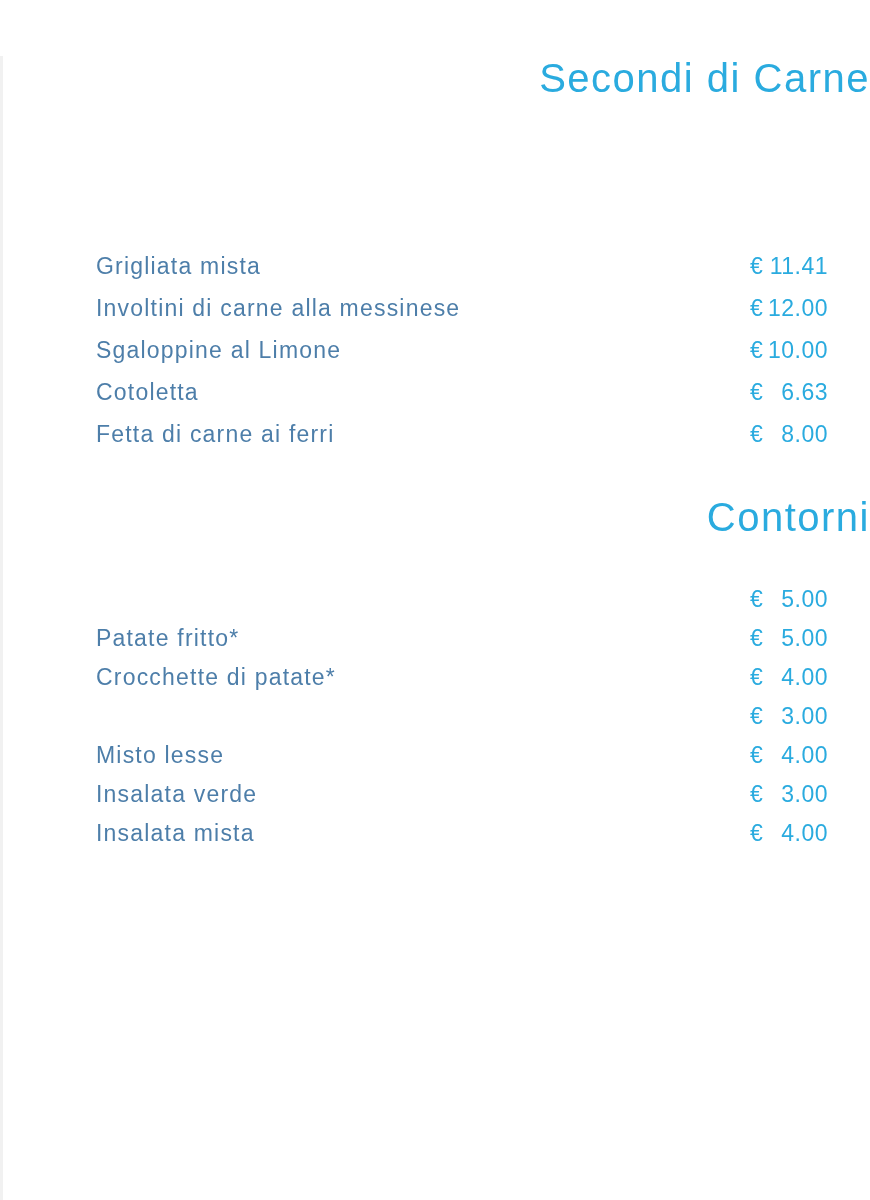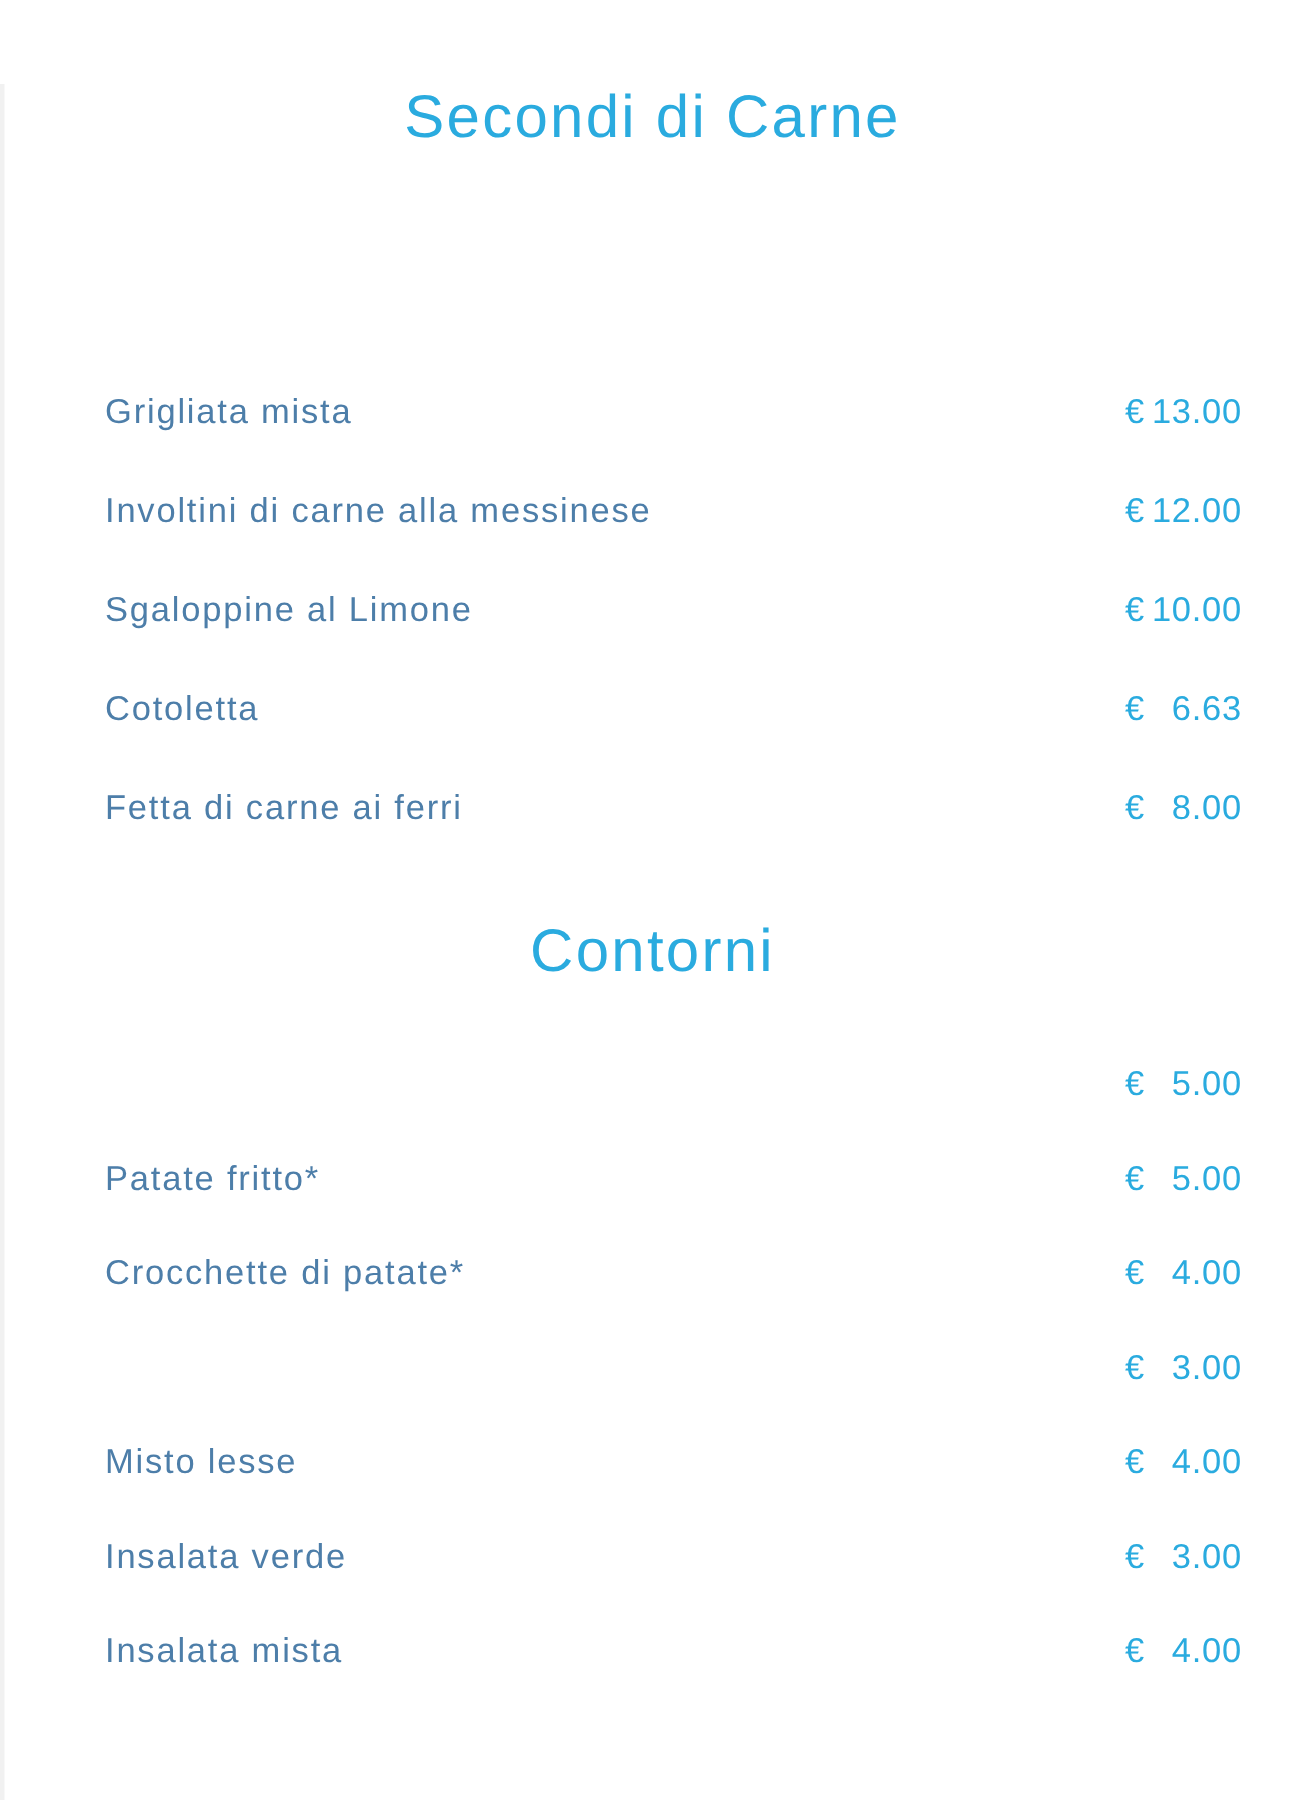--- a/index.html
+++ b/index.html
@@ -23,36 +23,35 @@
     height: 1200px;
     background: #ffffff;
   }
   .page-edge {
     position: absolute;
     left: 0; top: 0;
     width: 3px; height: 100%;
     background: #f1f1f1;
   }
   .section-title {
-    text-align: center;
+    text-align: right;
     font-size: 40px;
     letter-spacing: 1.5px;
     color: var(--accent);
     font-weight: 400;
   }
   .menu-section:nth-of-type(1) .section-title { margin-top: 56px; }
-  .menu-section:nth-of-type(2) .section-title { margin-top: 53px; }
+  .menu-section:nth-of-type(2) .section-title { margin-top: 32px; }
   .menu-section:nth-of-type(1) .section-items { margin-top: 152px; }
   .menu-section:nth-of-type(2) .section-items { margin-top: 46px; }
   .menu-item-row {
     display: flex;
-    align-items: center;
-    padding-left: 70px;
+    align-items: flex-start;
+    padding-left: 96px;
     padding-right: 42px;
-    margin-top: 24px;
   }
   .menu-section:nth-of-type(1) .menu-item-row { height: 42px; }
   .menu-section:nth-of-type(2) .menu-item-row { height: 39px; }
   .item-name {
     font-size: 23px;
     letter-spacing: 1.2px;
     color: var(--item);
     white-space: nowrap;
   }
   .item-price-group {
@@ -73,21 +72,21 @@
   <div class="page-edge"></div>
 
   <div>
   <div class="menu-section">
     <div class="section-title">Secondi di Carne</div>
     <div class="section-items">
   <div class="menu-item-row">
     <span class="item-name">Grigliata mista</span>
     <span class="item-price-group">
       <span>€</span>
-      <span>13.00</span>
+      <span>11.41</span>
     </span>
   </div>
 
   <div class="menu-item-row">
     <span class="item-name">Involtini di carne alla messinese</span>
     <span class="item-price-group">
       <span>€</span>
       <span>12.00</span>
     </span>
   </div>

